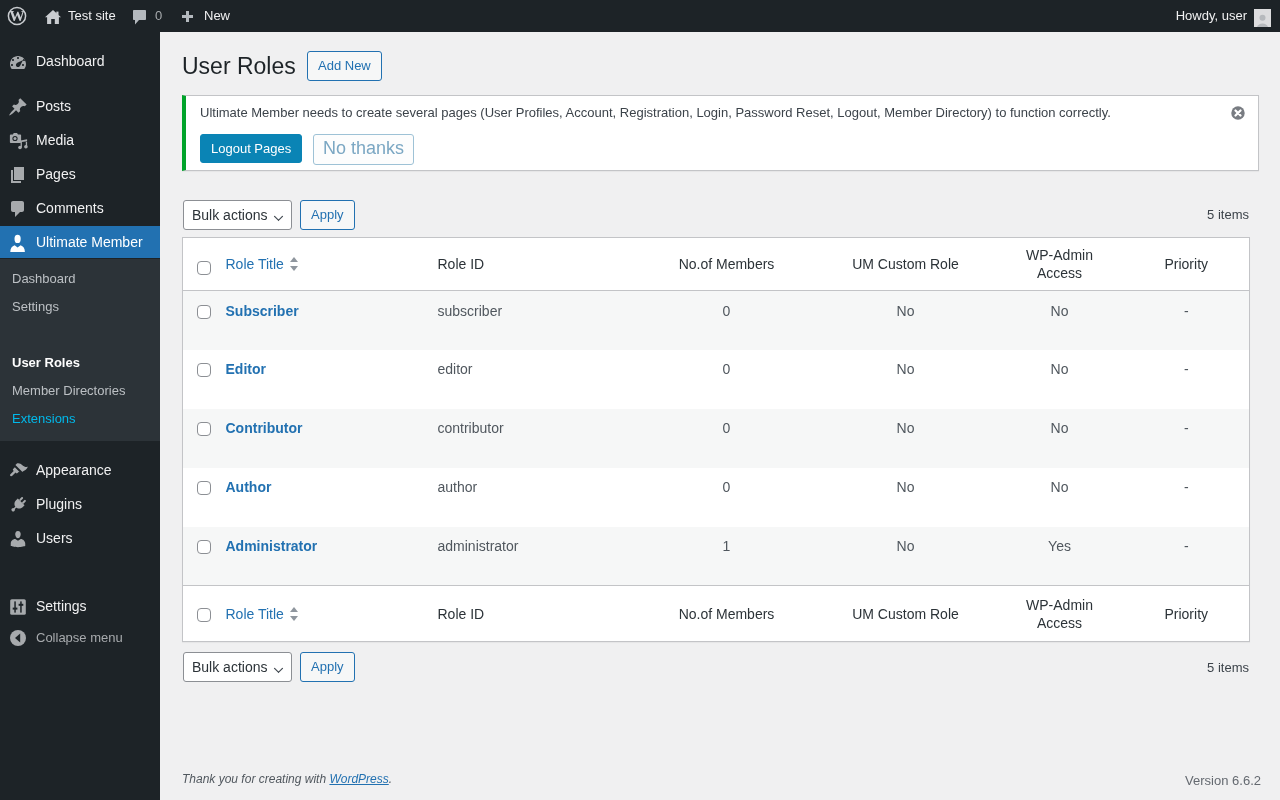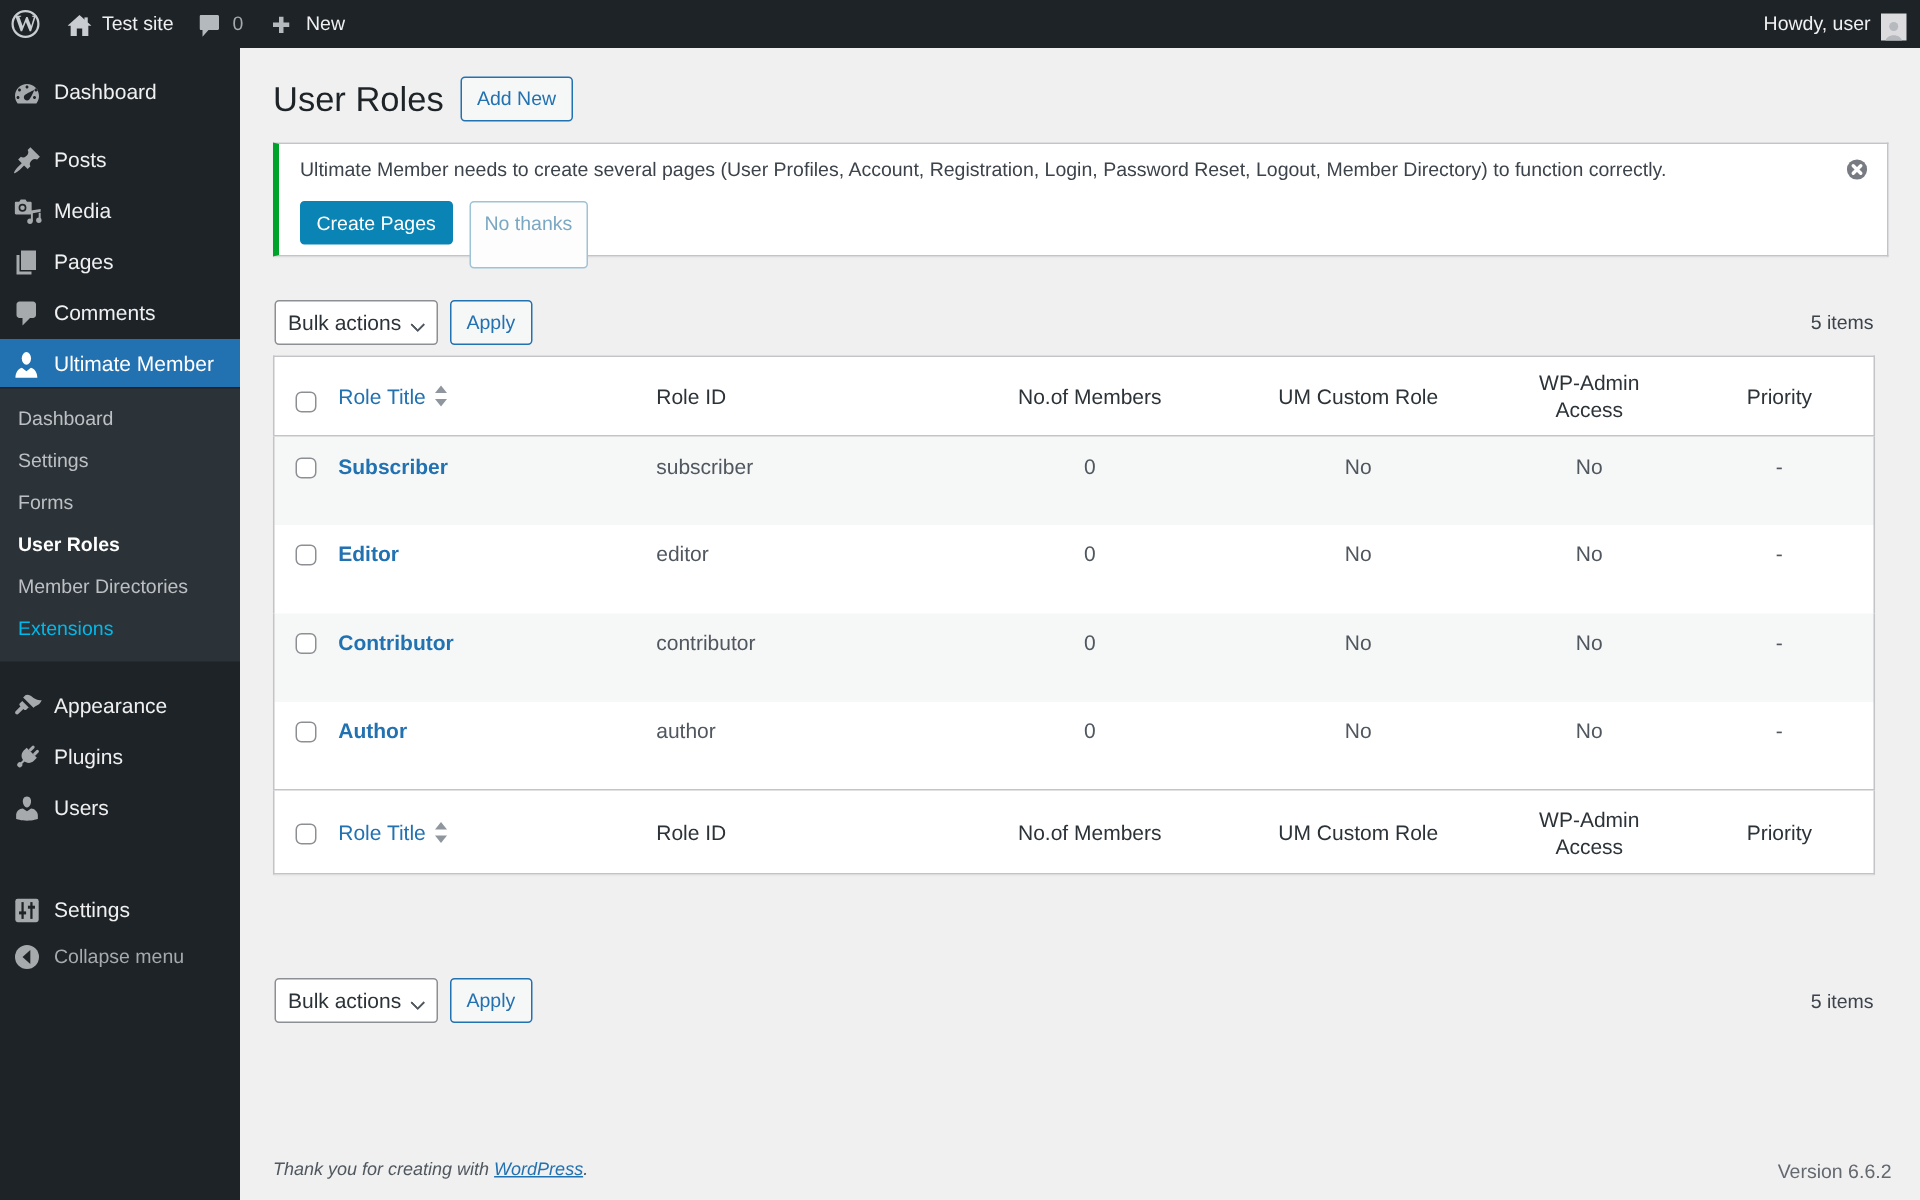--- a/index.html
+++ b/index.html
@@ -25,21 +25,21 @@
 
 #content { position:absolute; left:160px; top:32px; width:1120px; height:768px; background:#f0f0f1; }
 h1 { position:absolute; left:22px; top:20px; font-size:23px; font-weight:400; color:#1d2327; line-height:29px; }
 .page-title-action { position:absolute; left:147px; top:19px; height:30px; line-height:28px; padding:0 10px; background:#f6f7f7; border:1px solid #2271b1; border-radius:3px; color:#2271b1; font-size:13px; }
 
 
 #notice { position:absolute; left:22px; top:63px; width:1077px; height:76px; background:#fff; border:1px solid #c3c4c7; border-left:4px solid #00a32a; box-shadow:0 1px 1px rgba(0,0,0,.04);text-align:center; }
 #notice p.msg { position:absolute; left:14px; top:9px; font-size:13px; color:#3c434a; }
 #notice .dismiss { position:absolute; right:13px; top:10px; width:14px; height:14px; }
 .btn-primary { position:absolute; display:inline-block; height:29px; line-height:27px; padding:0 10px; background:#0a84b5; border:1px solid #0a84b5; border-radius:3px; color:#fff; font-size:13px; }
-.btn-secondary { position:absolute; display:inline-block; height:45px; line-height:27px; padding:0 9px; background:#fdfdfd; border:1px solid #9ec2d6; border-radius:3px; color:#7ba7c3; font-size:13px; }
+.btn-secondary { position:absolute; display:inline-block; height:31px; line-height:27px; padding:0 9px; background:#fdfdfd; border:1px solid #9ec2d6; border-radius:3px; color:#7ba7c3; font-size:18px; }
 
 
 .bulkselect { height:30px; border:1px solid #8c8f94; border-radius:3px; background:#fff; font-size:14px; color:#2c3338; line-height:28px; padding:0 26px 0 8px; position:absolute; white-space:nowrap; }
 .bulkselect .chev { position:absolute; right:8px; top:11px; width:9px; height:9px; border-right:2px solid #50575e; border-bottom:2px solid #50575e; transform:rotate(45deg) scale(0.8); border-radius:1px; }
 .applybtn { position:absolute; height:30px; line-height:28px; padding:0 10px; background:#f6f7f7; border:1px solid #2271b1; border-radius:3px; color:#2271b1; font-size:13px; }
 .numitems { position:absolute; font-size:13px; color:#3c434a; }
 
 
 #roletable { position:absolute; left:22px; top:205px; width:1068px; border-collapse:collapse; table-layout:fixed; background:#fff; border:1px solid #c3c4c7; box-shadow:0 1px 1px rgba(0,0,0,.04); }
 #roletable th, #roletable td { padding:0 10px; font-weight:400; text-align:left; vertical-align:middle; }
@@ -114,21 +114,20 @@
   <div class="menuitem active" style="top:194px; height:32px; line-height:32px;">
       <span class="micon"><svg viewBox="0 0 20 20" width="20" height="20" fill="#ffffff">
           <ellipse cx="9.6" cy="5.9" rx="3.1" ry="4.2"></ellipse>
           <path d="M2.3 18.9c0-3.5 1.7-5.9 4.3-6.7l3 2.3 3-2.3c2.6.8 4.3 3.2 4.3 6.7z"></path>
         </svg></span>
       <span class="mtxt">Ultimate Member</span>
     </div>
   <div id="submenu">
     <div class="subitem" style="top:6px;">Dashboard</div>
     <div class="subitem" style="top:34px;">Settings</div>
-    <div class="subitem" style="top:62px;">Forms</div>
     <div class="subitem current" style="top:90px;">User Roles</div>
     <div class="subitem" style="top:118px;">Member Directories</div>
     <div class="subitem ext" style="top:146px;">Extensions</div>
   </div>
   <div class="menuitem" style="top:421px;">
       <span class="micon"><svg viewBox="0 0 20 20" width="20" height="20" fill="#a7aaad">
           <path d="M14.48 11.06L7.41 3.99l1.5-1.5c.5-.56 2.3-.47 3.51.32 1.21.8 1.43 1.28 2.91 2.1 1.18.64 2.45 1.26 4.45.85-.2.65-.86 1.68-1.32 2.25-.47.56-1.4 1.25-2.82 1.88-1.42.63-1.16 1.17-1.16 1.17zm-1.44 1.44l-6.2-6.2-1.69 1.69c-.18.18-.28.43-.28.68 0 .25.1.51.28.7l.53.53-3.27 3.27c-.26.26-.38.62-.35.96.04.34.21.67.49.87.54.41 1.3.33 1.76-.13l3.27-3.27.52.52c.19.19.45.29.7.29s.51-.1.7-.29l1.68-1.68z"></path>
         </svg></span>
       <span class="mtxt">Appearance</span>
     </div>
@@ -194,21 +193,21 @@
           <path d="M2.7 18c0-3.5 2.5-5.5 5.8-5.5s5.8 2 5.8 5.5z" fill="#b6b9bd"></path>
         </svg></span></span>
 </div>
 
 <div id="content">
   <h1>User Roles</h1>
   <a class="page-title-action">Add New</a>
 
   <div id="notice">
     <p class="msg">Ultimate Member needs to create several pages (User Profiles, Account, Registration, Login, Password Reset, Logout, Member Directory) to function correctly.</p>
-    <span class="btn-primary" style="left:14px; top:38px;">Create Pages</span>
+    <span class="btn-primary" style="left:14px; top:38px;">Logout Pages</span>
     <span class="btn-secondary" style="left:127px; top:38px;">No thanks</span>
     <span class="dismiss"><svg viewBox="0 0 20 20" width="14" height="14">
           <circle cx="10" cy="10" r="9.6" fill="#787c82"></circle>
           <path d="M6.4 6.4L13.6 13.6M13.6 6.4L6.4 13.6" stroke="#fff" stroke-width="3.2" stroke-linecap="round"></path>
         </svg></span>
   </div>
 
   <div class="bulkselect" style="left:23px; top:168px; width:109px;">Bulk actions<span class="chev"></span></div>
   <span class="applybtn" style="left:140px; top:168px;">Apply</span>
   <span class="numitems" style="right:31px; top:175px;">5 items</span>
@@ -264,20 +263,29 @@
         </tr>
       <tr>
           <td><span class="cb"></span></td>
           <td><a class="rowtitle">Author</a></td>
           <td>author</td>
           <td class="cctr">0</td>
           <td class="cctr">No</td>
           <td class="cctr">No</td>
           <td class="cctr">-</td>
         </tr>
+      <tr class="alt r5">
+          <td><span class="cb"></span></td>
+          <td><a class="rowtitle">Administrator</a></td>
+          <td>administrator</td>
+          <td class="cctr">1</td>
+          <td class="cctr">No</td>
+          <td class="cctr">Yes</td>
+          <td class="cctr">-</td>
+        </tr>
     </tbody>
     <tfoot>
       <tr>
         <th><span class="cb"></span></th>
         <th><a class="collink">Role Title</a><span class="sortind"><span class="up"></span><span class="dn"></span></span></th>
         <th>Role ID</th>
         <th class="cctr">No.of Members</th>
         <th class="cctr">UM Custom Role</th>
         <th class="cctr">WP-Admin<br>Access</th>
         <th class="cctr">Priority</th>

